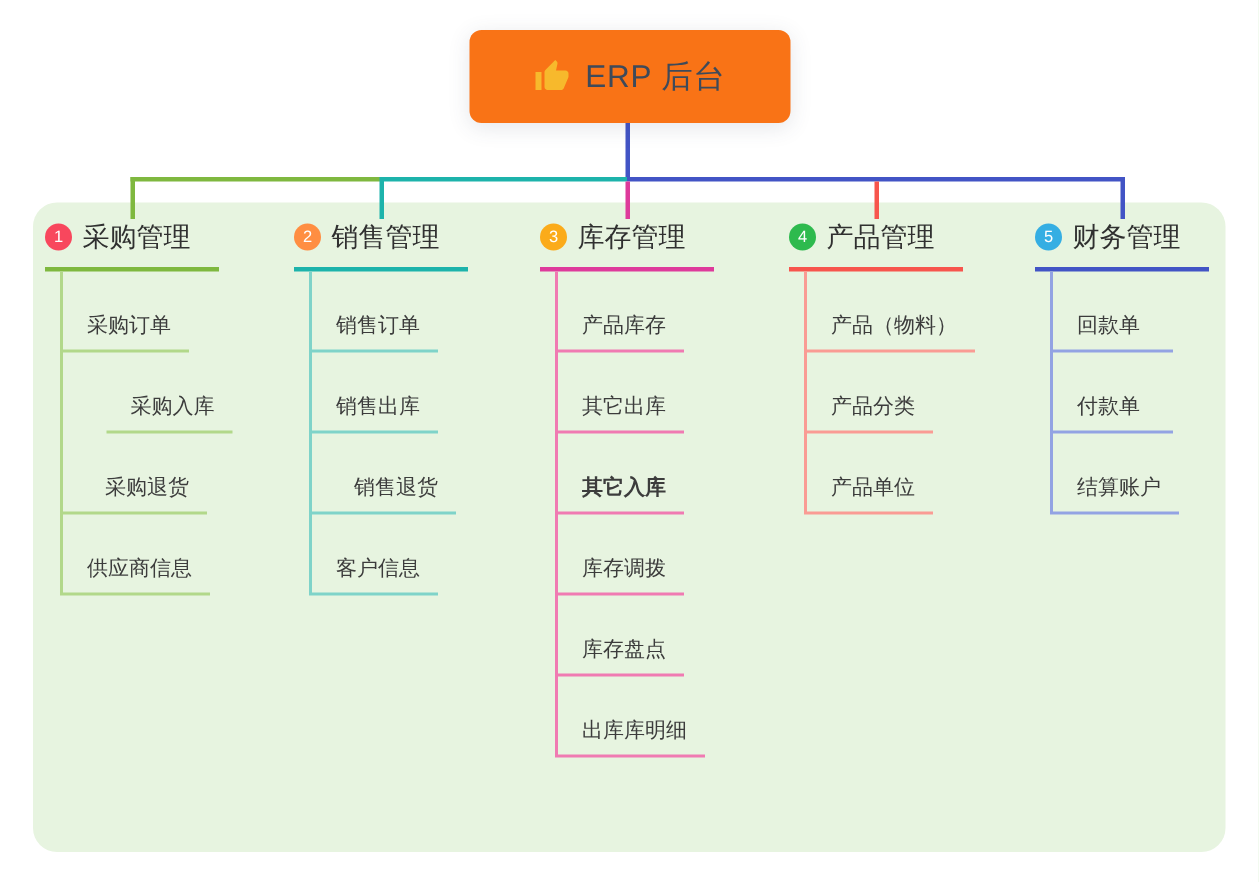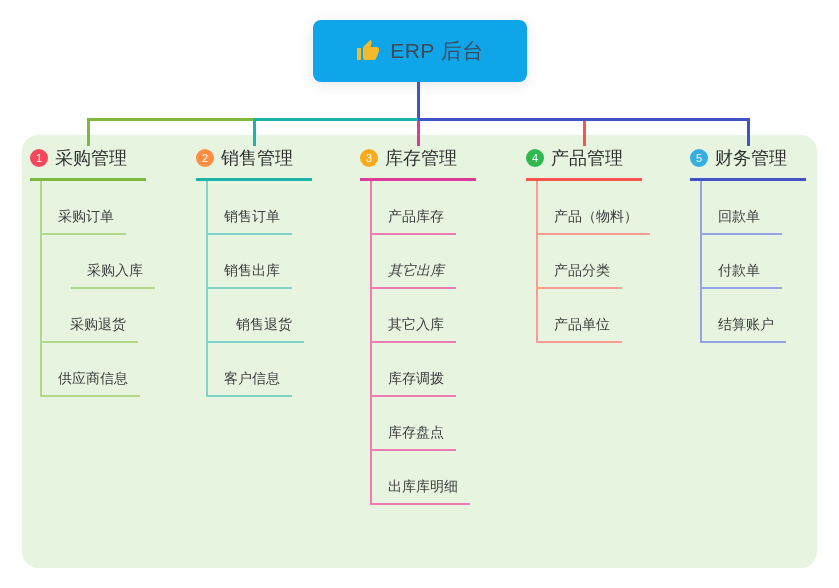--- a/index.html
+++ b/index.html
@@ -103,21 +103,21 @@
       <div class="cline" style="left: 86.5px; top: 118px; width: 167.5px; height: 3px; background: rgb(127, 184, 63);"></div>
       <div class="cline" style="left: 254px; top: 118px; width: 164px; height: 3px; background: rgb(29, 179, 171);"></div>
       <div class="cline" style="left: 418px; top: 118px; width: 331.5px; height: 3px; background: rgb(66, 84, 197);"></div>
       <div class="cline" style="left: 86.5px; top: 118px; width: 3px; height: 28px; background: rgb(127, 184, 63);"></div>
       <div class="cline" style="left: 252.5px; top: 118px; width: 3px; height: 28px; background: rgb(29, 179, 171);"></div>
       <div class="cline" style="left: 416.5px; top: 121px; width: 3px; height: 25px; background: rgb(222, 58, 155);"></div>
       <div class="cline" style="left: 582.5px; top: 121px; width: 3px; height: 25px; background: rgb(247, 85, 77);"></div>
       <div class="cline" style="left: 746.5px; top: 118px; width: 3px; height: 28px; background: rgb(66, 84, 197);"></div>
     </div>
 
-  <div class="root-node" style="background: #0ea5e9;">
+  <div class="root-node" style="background: #f97316;">
     <span class="root-icon">
       <svg viewBox="0 0 24 24" aria-hidden="true" style="fill: rgb(247, 185, 44);">
         <path d="M1 21h4V9H1v12zm22-11c0-1.1-.9-2-2-2h-6.31l.95-4.57.03-.32c0-.41-.17-.79-.44-1.06L14.17 1 7.59 7.59C7.22 7.95 7 8.45 7 9v10c0 1.1.9 2 2 2h9c.83 0 1.54-.5 1.84-1.22l3.02-7.05c.09-.23.14-.47.14-.73v-2z"></path>
       </svg>
     </span>
     <span class="root-label">ERP 后台</span>
   </div>
 
   <div id="branches">
       <div class="branch" style="left: 30px;">
@@ -144,22 +144,22 @@
           <div class="child" style="border-bottom-color: rgb(127, 211, 201);">客户信息</div>
         </div>
       </div>
       <div class="branch" style="left: 360px;">
         <div class="branch-header" style="border-bottom-color: rgb(222, 58, 155);">
           <span class="badge" style="background: rgb(251, 171, 26);">3</span>
           <span class="branch-title">库存管理</span>
         </div>
         <div class="children" style="border-left-color: rgb(240, 122, 178);">
           <div class="child" style="border-bottom-color: rgb(240, 122, 178);">产品库存</div>
-          <div class="child" style="border-bottom-color: rgb(240, 122, 178); font-style: italic;">其它出库</div>
-          <div class="child" style="border-bottom-color: rgb(240, 122, 178);">其它入库</div>
+          <div class="child" style="border-bottom-color: rgb(240, 122, 178);">其它出库</div>
+          <div class="child" style="border-bottom-color: rgb(240, 122, 178); font-weight: bold;">其它入库</div>
           <div class="child" style="border-bottom-color: rgb(240, 122, 178);">库存调拨</div>
           <div class="child" style="border-bottom-color: rgb(240, 122, 178);">库存盘点</div>
           <div class="child" style="border-bottom-color: rgb(240, 122, 178);">出库库明细</div>
         </div>
       </div>
       <div class="branch" style="left: 526px;">
         <div class="branch-header" style="border-bottom-color: rgb(247, 85, 77);">
           <span class="badge" style="background: rgb(46, 186, 78);">4</span>
           <span class="branch-title">产品管理</span>
         </div>

